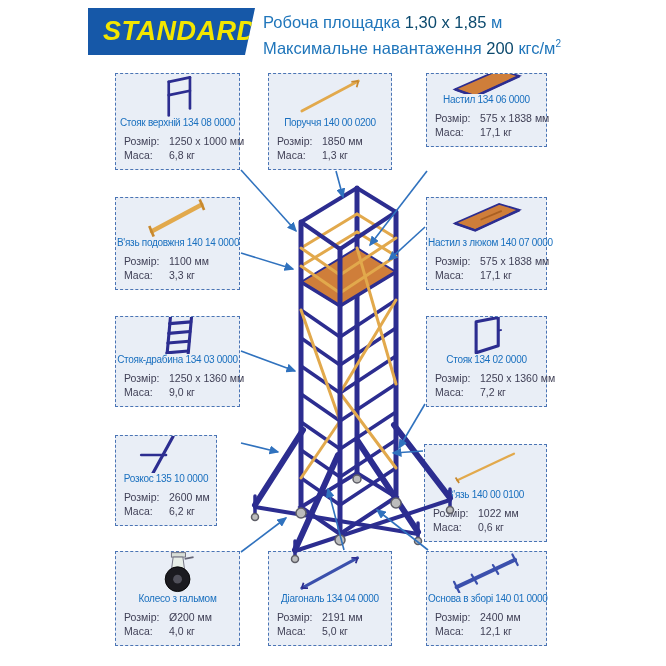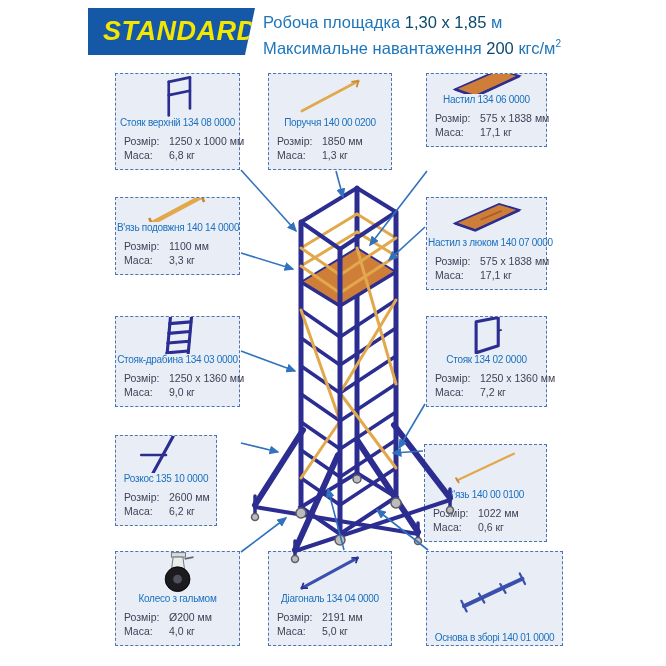--- a/index.html
+++ b/index.html
@@ -79,21 +79,21 @@
       <path d="M9 32 L32 40 L82 17" fill="none" stroke="#2c2d90" stroke-width="3"></path>
         </svg>
     </div>
     <div class="card-label">Настил 134 06 0000</div>
     <div class="card-specs">
       <div><span class="spec-key">Розмір:</span><span>575 х 1838 мм</span></div>
       <div><span class="spec-key">Маса:</span><span>17,1 кг</span></div>
     </div>
   </div>
 
-  <div class="card" style="left:115px;top:197px;width:125px;height:78px">
+  <div class="card" style="left:115px;top:197px;width:125px;height:93px">
     <div class="card-icon">
       <svg viewBox="0 0 90 52">
           <line x1="16" y1="41" x2="72" y2="11" stroke="#e2a94c" stroke-width="5" stroke-linecap="round"></line>
       <line x1="13" y1="35" x2="18" y2="47" stroke="#c8892f" stroke-width="3"></line>
       <line x1="70" y1="5" x2="75" y2="17" stroke="#c8892f" stroke-width="3"></line>
         </svg>
     </div>
     <div class="card-label">В'язь подовжня 140 14 0000</div>
     <div class="card-specs">
       <div><span class="spec-key">Розмір:</span><span>1100 мм</span></div>
@@ -204,33 +204,37 @@
       <path d="M76 9 l-7 0 m7 0 l-2 6 M13 43 l7 0 m-7 0 l2 -6" stroke="#2c2d90" stroke-width="2" fill="none"></path>
         </svg>
     </div>
     <div class="card-label">Діагональ 134 04 0000</div>
     <div class="card-specs">
       <div><span class="spec-key">Розмір:</span><span>2191 мм</span></div>
       <div><span class="spec-key">Маса:</span><span>5,0 кг</span></div>
     </div>
   </div>
 
-  <div class="card" style="left:426px;top:551px;width:137px;height:95px">
+  <div class="card" style="left:426px;top:551px;width:121px;height:95px">
     <div class="card-icon">
       <svg viewBox="0 0 90 52">
           <g stroke="#3b50ac" stroke-linecap="round" fill="none">
       <line x1="11" y1="42" x2="77" y2="11" stroke-width="4.5"></line>
       <line x1="28" y1="28" x2="34" y2="38" stroke-width="2.5"></line>
       <line x1="52" y1="17" x2="58" y2="27" stroke-width="2.5"></line>
       <line x1="8" y1="36" x2="14" y2="48" stroke-width="2.5"></line>
       <line x1="74" y1="5" x2="80" y2="17" stroke-width="2.5"></line>
           </g>
         </svg>
     </div>
     <div class="card-label">Основа в зборі 140 01 0000</div>
+    <div class="card-specs">
+      <div><span class="spec-key">Розмір:</span><span>2400 мм</span></div>
+      <div><span class="spec-key">Маса:</span><span>12,1 кг</span></div>
+    </div>
   </div>
 
   <svg class="overlay" width="666" height="666" viewBox="0 0 666 666">
     <defs>
       <marker id="ah" markerUnits="userSpaceOnUse" markerWidth="10" markerHeight="9" refX="8.5" refY="4.5" orient="auto">
         <path d="M0,0 L10,4.5 L0,9 Z" fill="#3072be"></path>
       </marker>
     </defs>
 
     <g stroke-linecap="round" fill="none">

